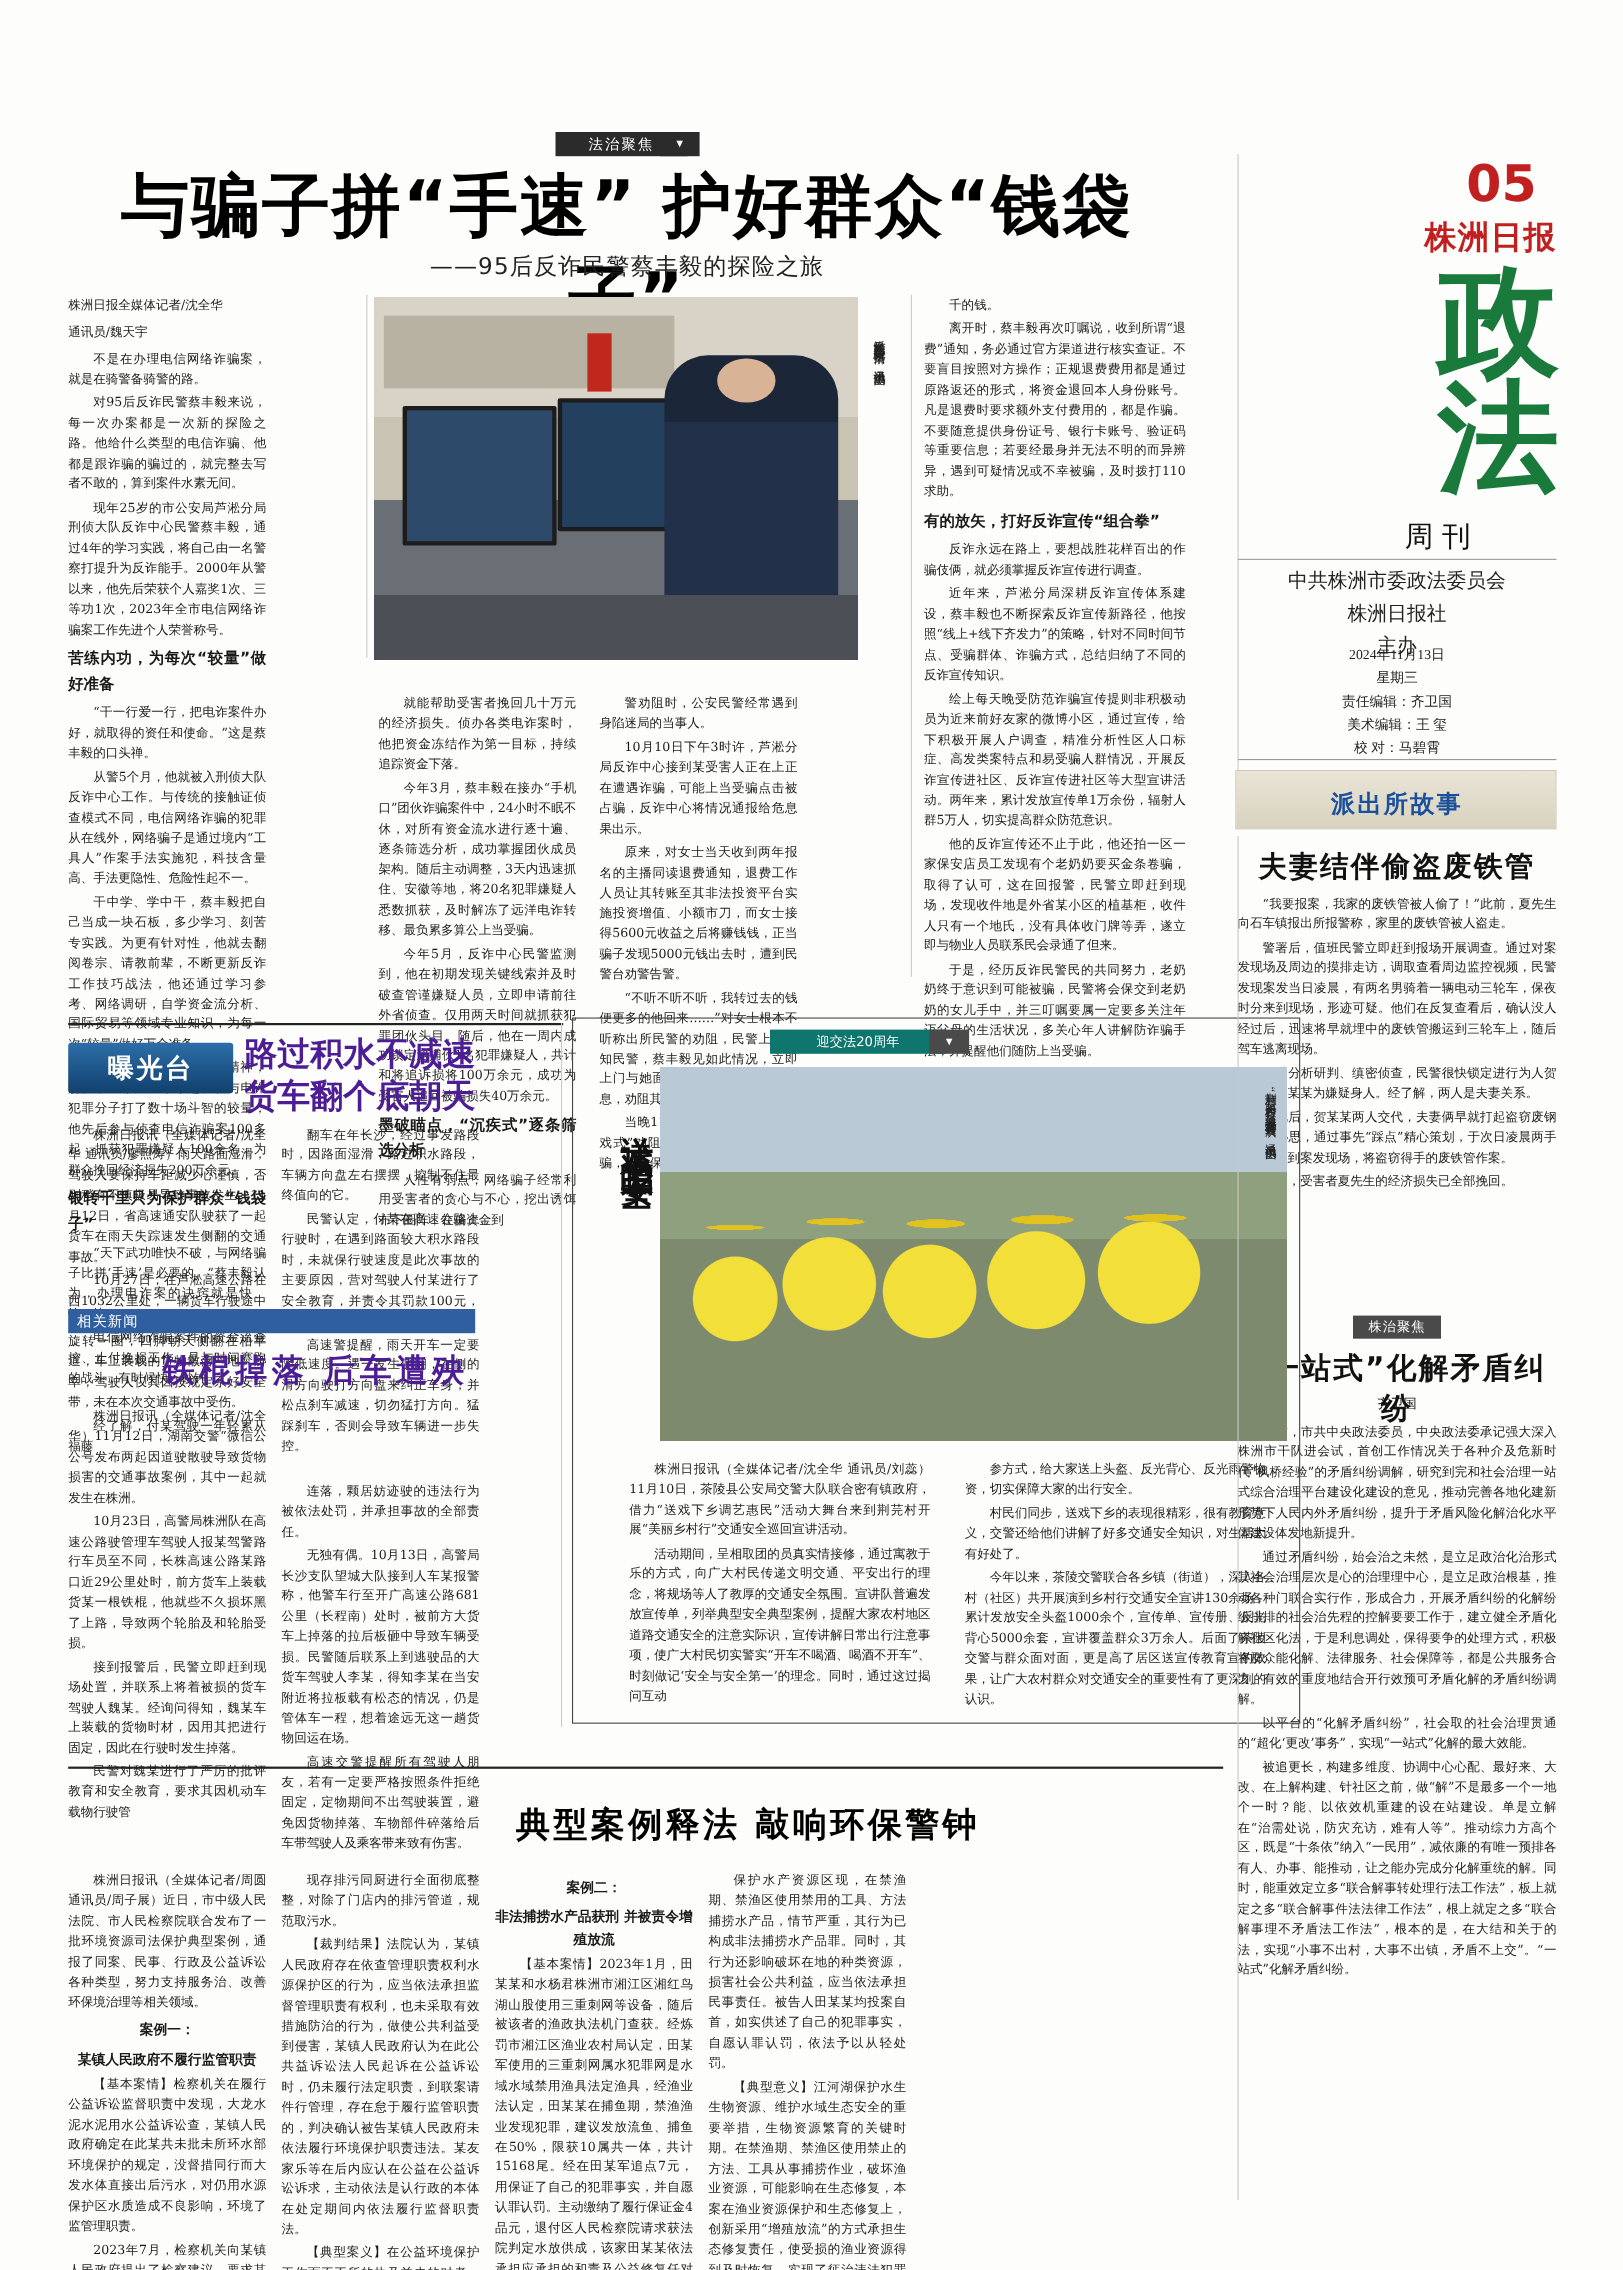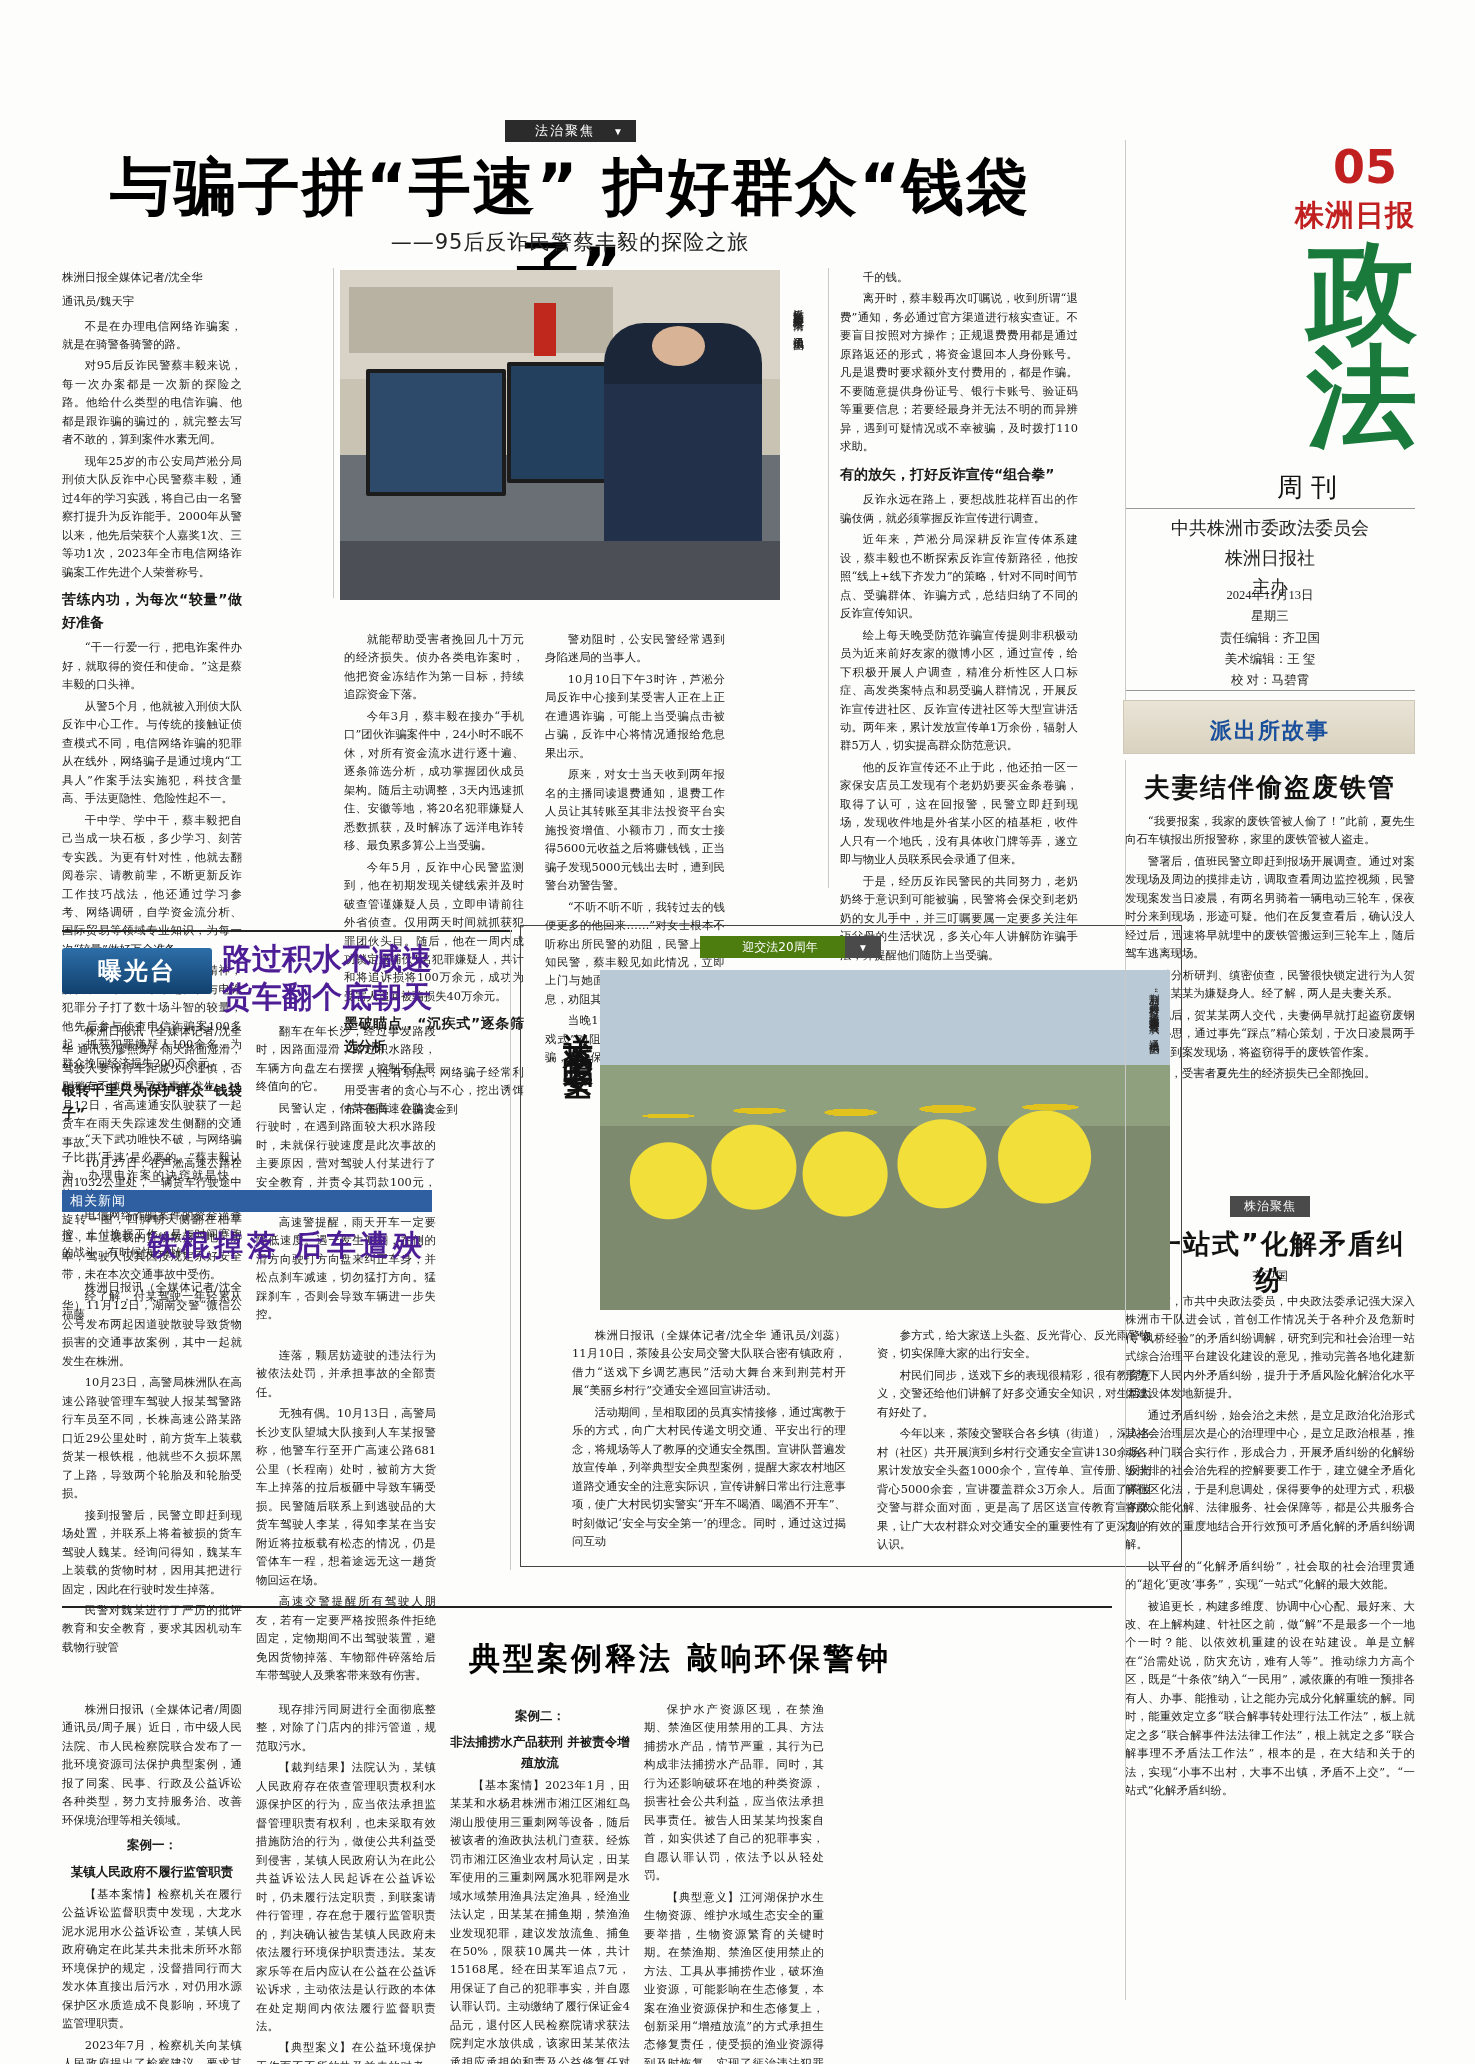--- a/index.html
+++ b/index.html
@@ -305,21 +305,21 @@
     <p>接到报警后，民警立即赶到现场处置，并联系上将着被损的货车驾驶人魏某。经询问得知，魏某车上装载的货物时材，因用其把进行固定，因此在行驶时发生掉落。</p>
     <p>民警对魏某进行了严厉的批评教育和安全教育，要求其因机动车载物行驶管</p>
   </div>
   <div class="col" style="left:256px;top:1346px;width:180px;">
     <p>连落，颗居妨迹驶的违法行为被依法处罚，并承担事故的全部责任。</p>
     <p>无独有偶。10月13日，高警局长沙支队望城大队接到人车某报警称，他警车行至开广高速公路681公里（长程南）处时，被前方大货车上掉落的拉后板砸中导致车辆受损。民警随后联系上到逃驶品的大货车驾驶人李某，得知李某在当安附近将拉板载有松态的情况，仍是管体车一程，想着途远无这一趟货物回运在场。</p>
     <p>高速交警提醒所有驾驶人朋友，若有一定要严格按照条件拒绝固定，定物期间不出驾驶装置，避免因货物掉落、车物部件碎落给后车带驾驶人及乘客带来致有伤害。</p>
   </div>
 
   <div style="position:absolute;left:520px;top:925px;width:660px;height:640px;border:1px solid #444;"></div>
-  <div style="position:absolute;left:700px;top:936px;width:160px;height:22px;background:#4d7c0f;color:#fff;font-size:12px;display:flex;align-items:center;justify-content:center;font-family:'DejaVu Sans',sans-serif;">迎交法20周年</div>
+  <div style="position:absolute;left:700px;top:936px;width:160px;height:22px;background:#0f766e;color:#fff;font-size:12px;display:flex;align-items:center;justify-content:center;font-family:'DejaVu Sans',sans-serif;">迎交法20周年</div>
   <div style="position:absolute;left:845px;top:936px;width:36px;height:22px;background:#4a4a4a;color:#fff;font-size:10px;display:flex;align-items:center;justify-content:center;">▼</div>
 
   <div class="photo" style="left:600px;top:970px;width:570px;height:340px;">
     <div class="crowd"></div>
     <div class="crowd-hats"></div>
   </div>
   <div style="position:absolute;left:540px;top:1010px;width:58px;writing-mode:vertical-rl;font-size:30px;font-weight:bold;letter-spacing:6px;font-family:'DejaVu Sans',sans-serif;">送戏下乡唱安全</div>
   <div class="caption-v" style="left:1146px;top:985px;height:300px;font-size:10.5px;">荆芫村“美丽乡村行”交通安全进乡村讲宣传表演。  通讯员供图</div>
 
   <div class="col" style="left:572px;top:1326px;width:274px;">

